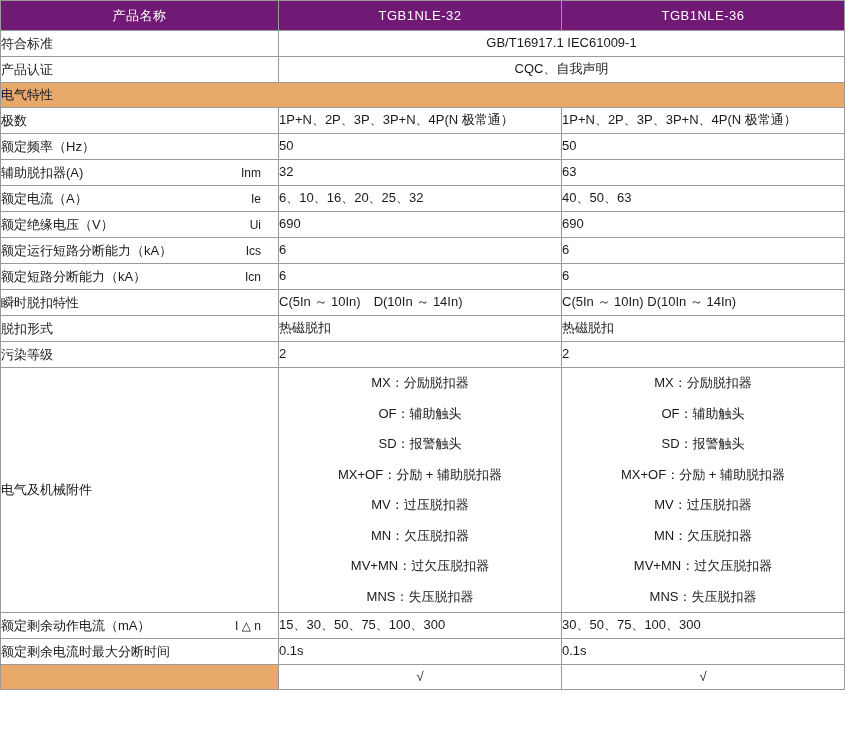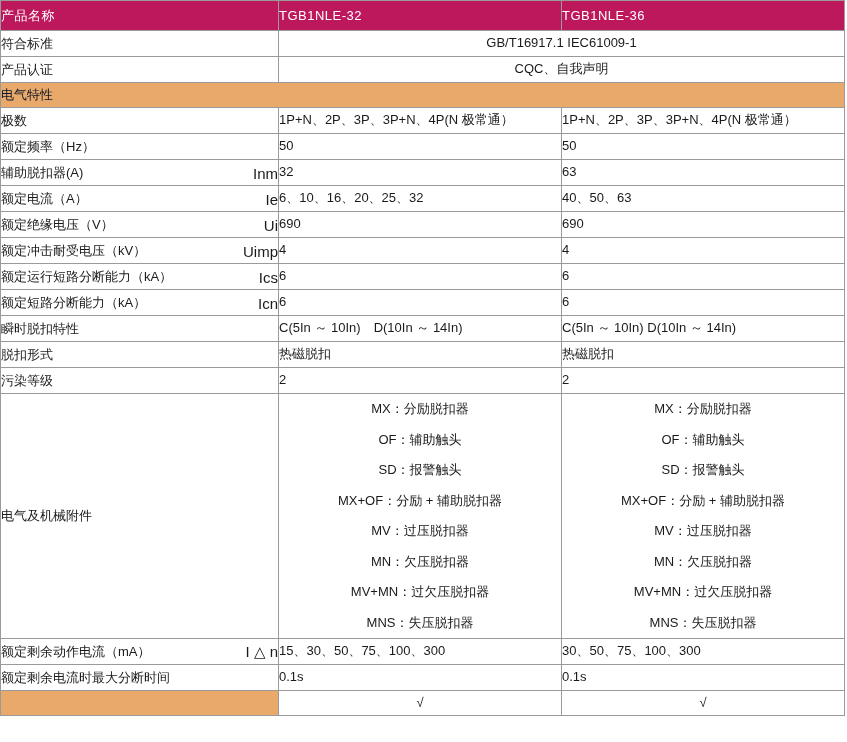--- a/index.html
+++ b/index.html
@@ -29,23 +29,23 @@
     font-size: 13px;
     vertical-align: middle;
     padding: 0;
   }
   
   col.c-label { width: 278px; }
   col.c-v1 { width: 283px; }
   col.c-v2 { width: 283px; }
 
   .hdr td {
-    background: #be185d;
+    background: #701a75;
     color: #ffffff;
-    text-align: left;
+    text-align: center;
     font-size: 13.5px;
     height: 29px;
     letter-spacing: 0.5px;
   }
   .section td {
     background: #e8a96a;
     color: #0f172a;
     text-align: left;
     font-size: 13.5px;
     height: 24px;
@@ -55,24 +55,24 @@
     position: relative;
     height: 25px;
     padding-left: 8px;
     padding-right: 8px;
     text-align: left;
     font-size: 13px;
     white-space: nowrap;
   }
   .lbl .sym {
     position: absolute;
-    right: 0;
+    right: 17px;
     top: 50%;
     transform: translateY(-50%);
-    font-size: 15px;
+    font-size: 12px;
   }
   .val {
     text-align: left;
     font-size: 13px;
     height: 25px;
     line-height: 1.45;
   }
   .val.span2 { text-align: center; margin-left: 28px; }
   .two-line {
     line-height: 1.9;
@@ -160,28 +160,20 @@
       <tr>
         <td class="lbl">
           <span>额定绝缘电压（V）</span>
           <span class="sym">Ui</span>
         </td>
         <td class="val">690</td>
         <td class="val">690</td>
       </tr>
       <tr>
         <td class="lbl">
-          <span>额定冲击耐受电压（kV）</span>
-          <span class="sym">Uimp</span>
-        </td>
-        <td class="val">4</td>
-        <td class="val">4</td>
-      </tr>
-      <tr>
-        <td class="lbl">
           <span>额定运行短路分断能力（kA）</span>
           <span class="sym">Ics</span>
         </td>
         <td class="val">6</td>
         <td class="val">6</td>
       </tr>
       <tr>
         <td class="lbl">
           <span>额定短路分断能力（kA）</span>
           <span class="sym">Icn</span>

